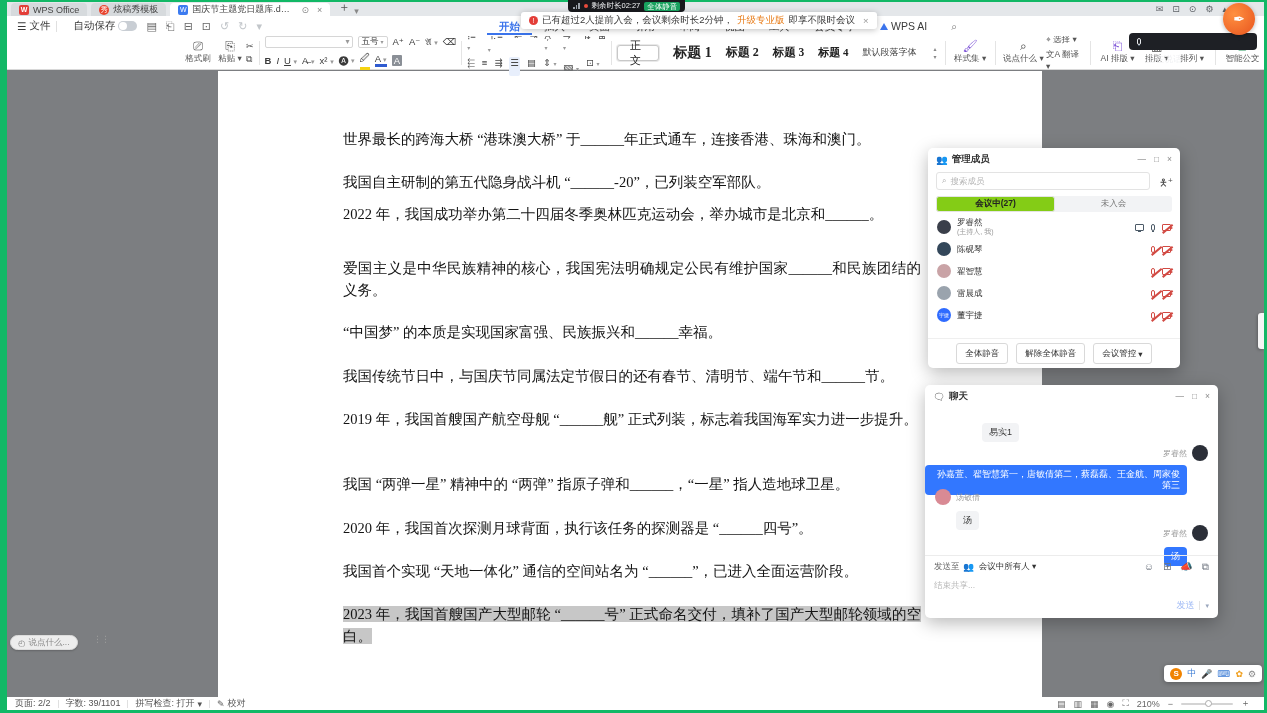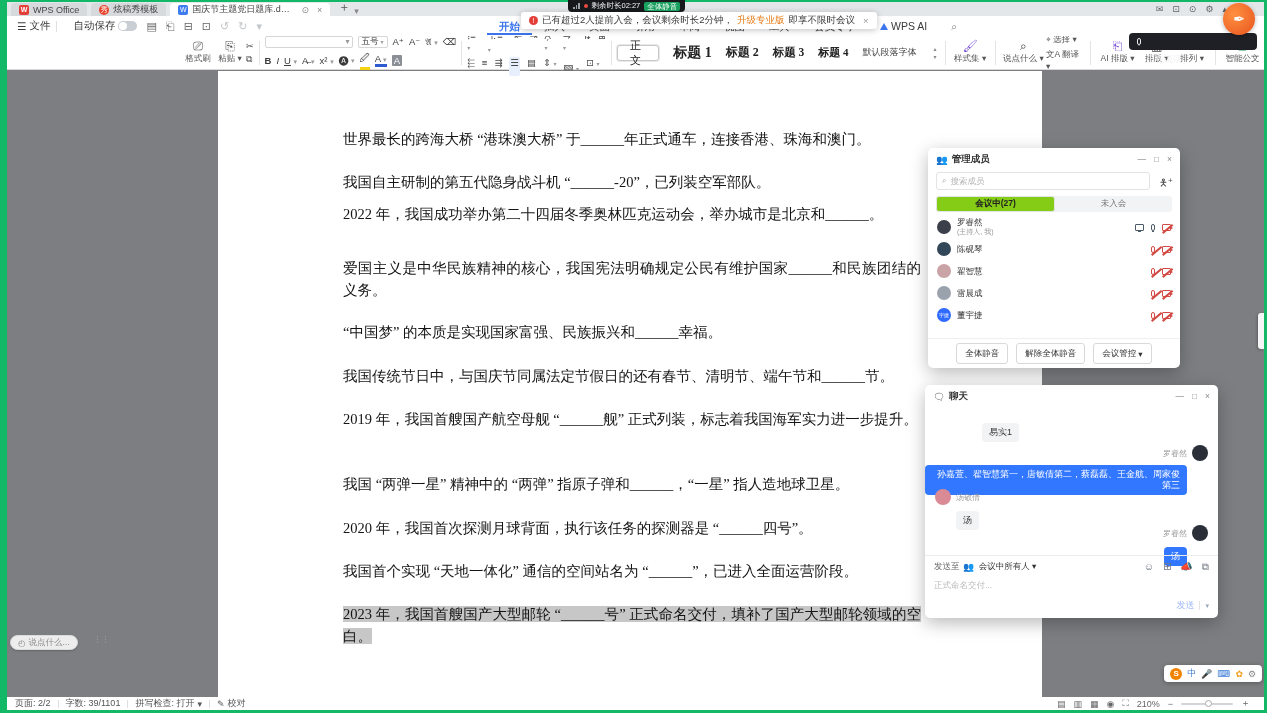--- a/index.html
+++ b/index.html
@@ -507,21 +507,21 @@
       <span>发送至</span>
       <span class="grp-ic">👥</span>
       <span style="color:#333;"><span>会议中所有人</span> ▾</span>
       <span class="footicons">
         <span>☺</span>
         <span>⊞</span>
         <span>📣</span>
         <span>⧉</span>
       </span>
     </div>
-    <div class="chatinput">正式命名交付...</div>
+    <div class="chatinput">结束共享...</div>
     <div class="sendbtns">
       <span>发送</span>
       <span class="sdiv"></span>
       <span class="sdown">▾</span>
     </div>
   </div>
 </div>
 
 <div class="statusbar">
   <span class="st-item" style="margin-left:8px;">页面: 2/2</span>

